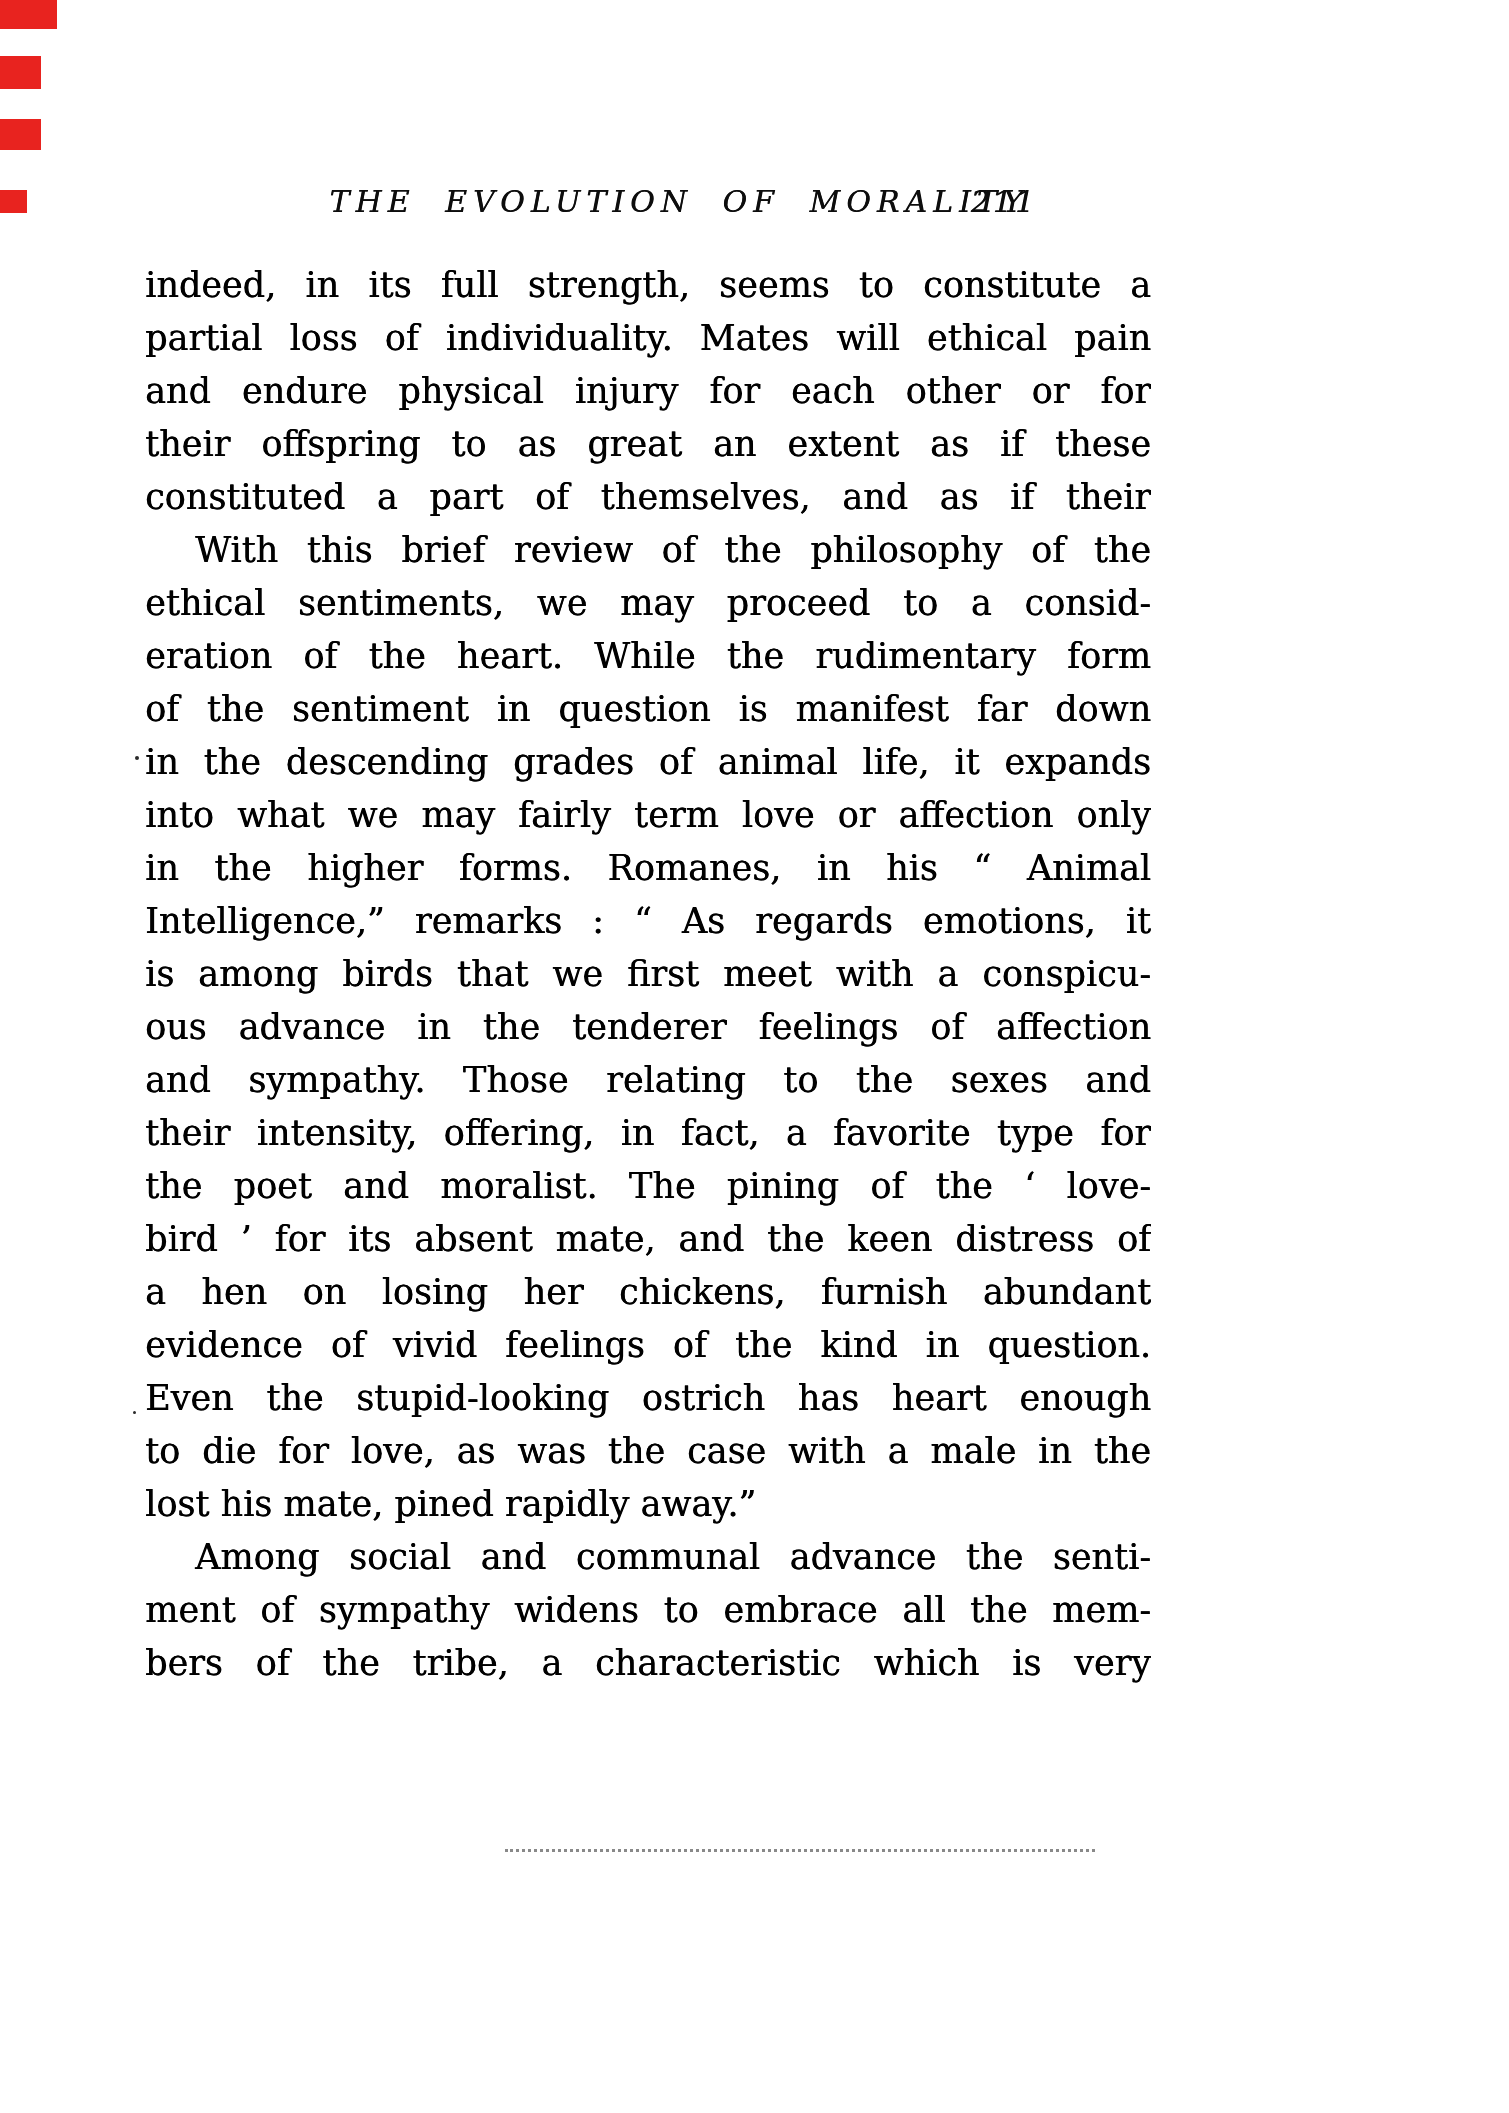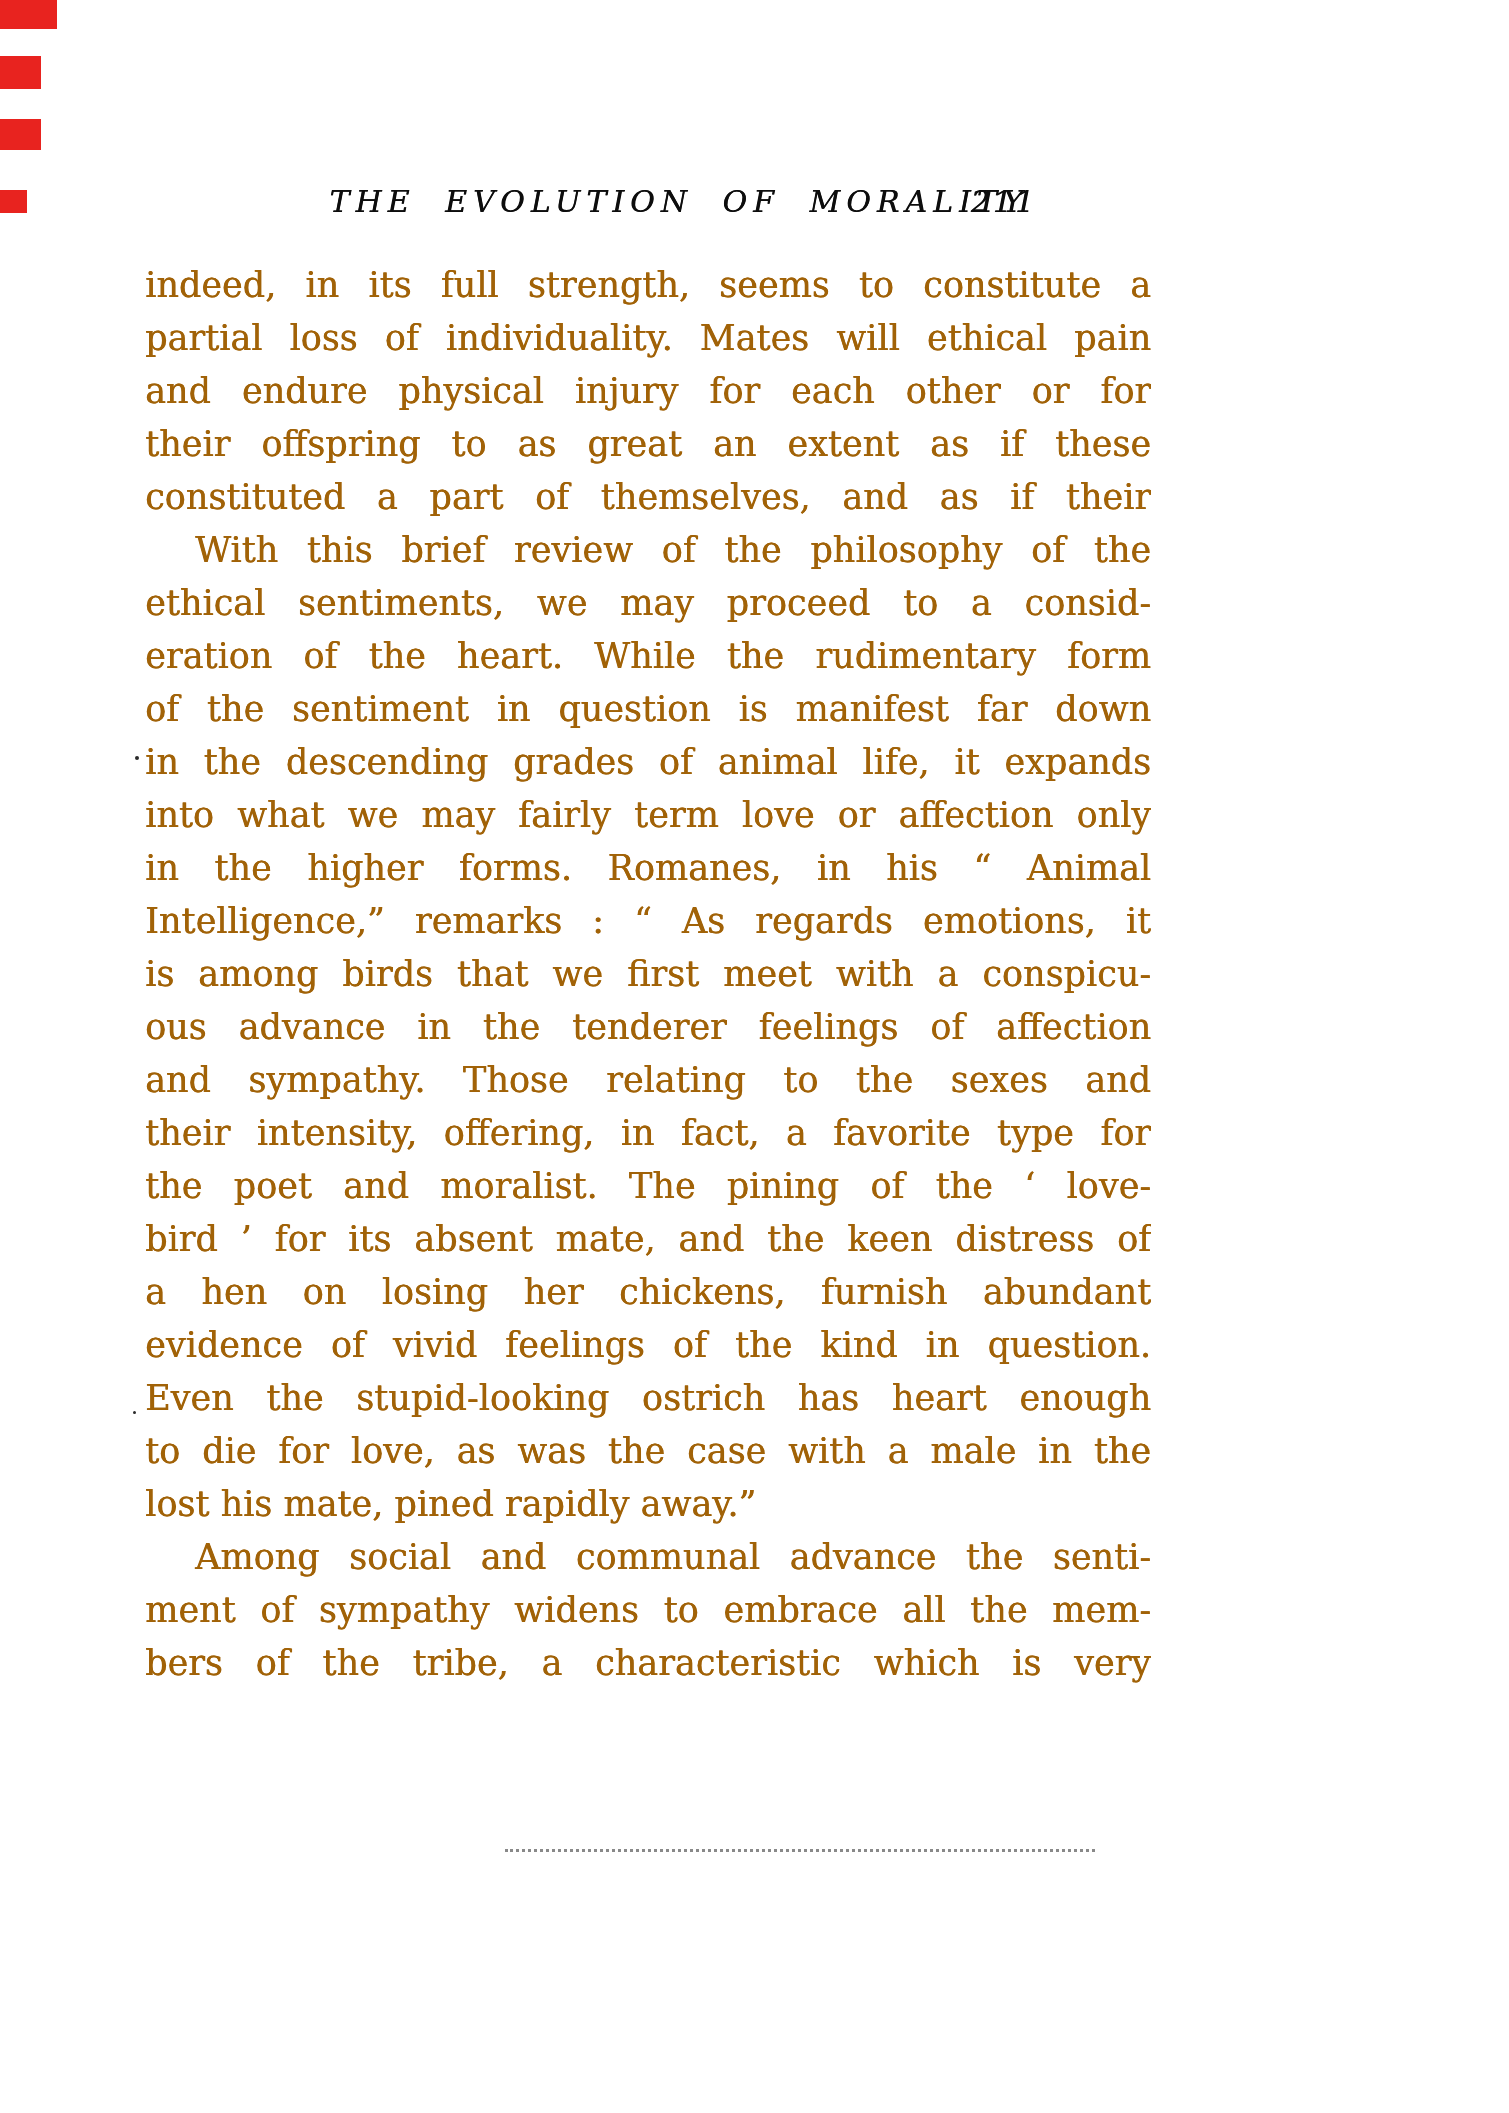--- a/index.html
+++ b/index.html
@@ -39,21 +39,21 @@
   }
 
   
   .text-block {
     position: absolute;
     left: 145px;
     top: 259px;
     width: 1006px;
     font-size: 35px;
     line-height: 53px;
-    color: #a16207;
+    color: #000000;
   }
   .line {
     height: 53px;
     overflow: hidden;
     text-align: justify;
     text-align-last: justify;
     text-shadow: 0.45px 0 currentColor;
     white-space: normal;
   }
   .line.flush { text-align-last: left; }

